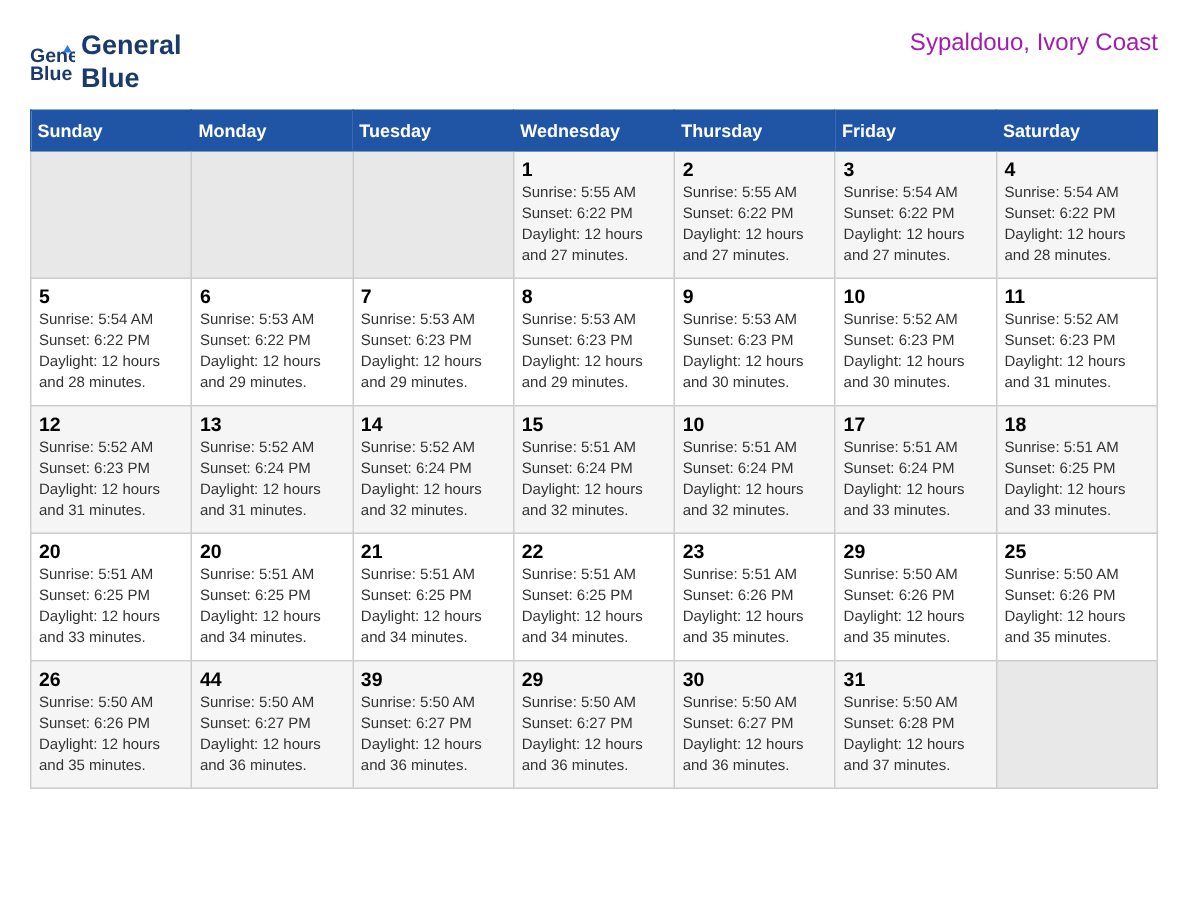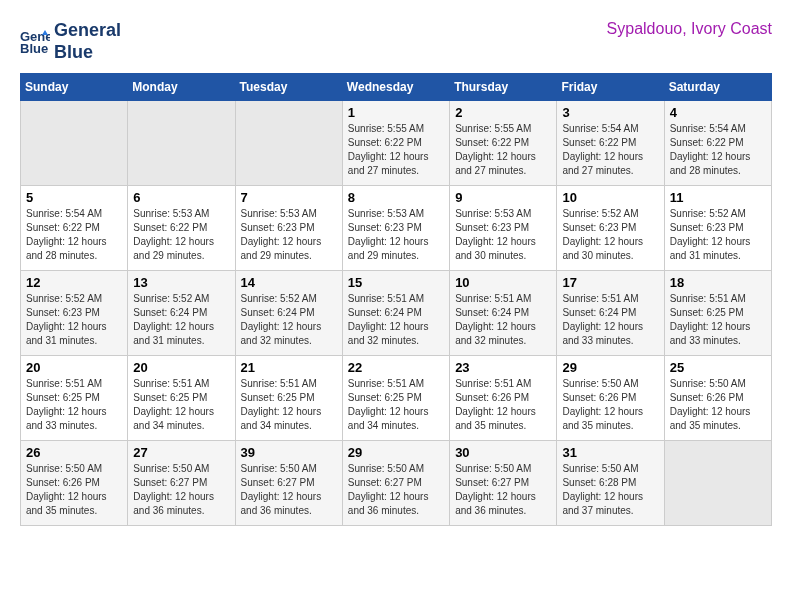--- a/index.html
+++ b/index.html
@@ -235,21 +235,21 @@
           <span class="day-number">25</span>
           <div class="day-info">Sunrise: 5:50 AM<br>Sunset: 6:26 PM<br>Daylight: 12 hours and 35 minutes.</div>
         </td>
       </tr>
       <tr>
         <td>
           <span class="day-number">26</span>
           <div class="day-info">Sunrise: 5:50 AM<br>Sunset: 6:26 PM<br>Daylight: 12 hours and 35 minutes.</div>
         </td>
         <td>
-          <span class="day-number">27</span>
+          <span class="day-number">44</span>
           <div class="day-info">Sunrise: 5:50 AM<br>Sunset: 6:27 PM<br>Daylight: 12 hours and 36 minutes.</div>
         </td>
         <td>
           <span class="day-number">39</span>
           <div class="day-info">Sunrise: 5:50 AM<br>Sunset: 6:27 PM<br>Daylight: 12 hours and 36 minutes.</div>
         </td>
         <td>
           <span class="day-number">29</span>
           <div class="day-info">Sunrise: 5:50 AM<br>Sunset: 6:27 PM<br>Daylight: 12 hours and 36 minutes.</div>
         </td>

